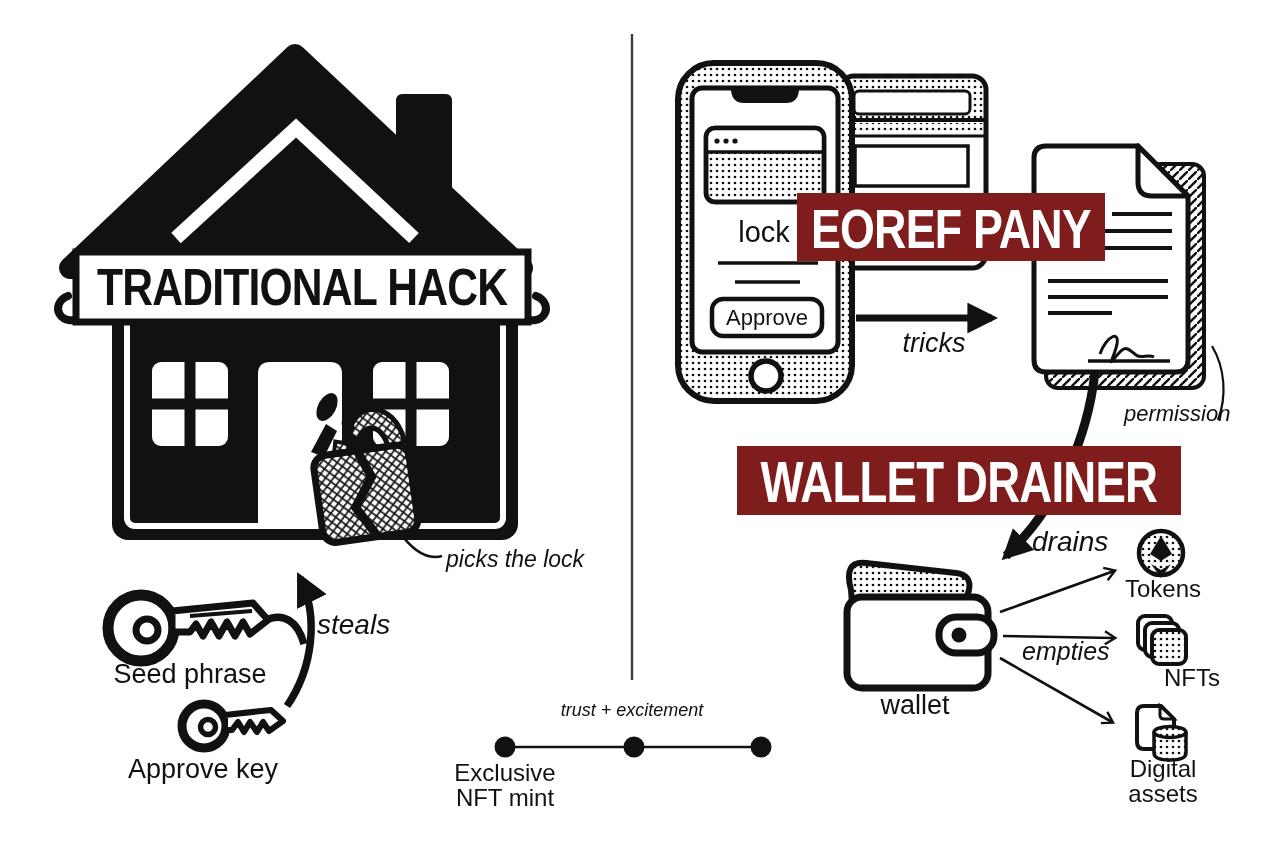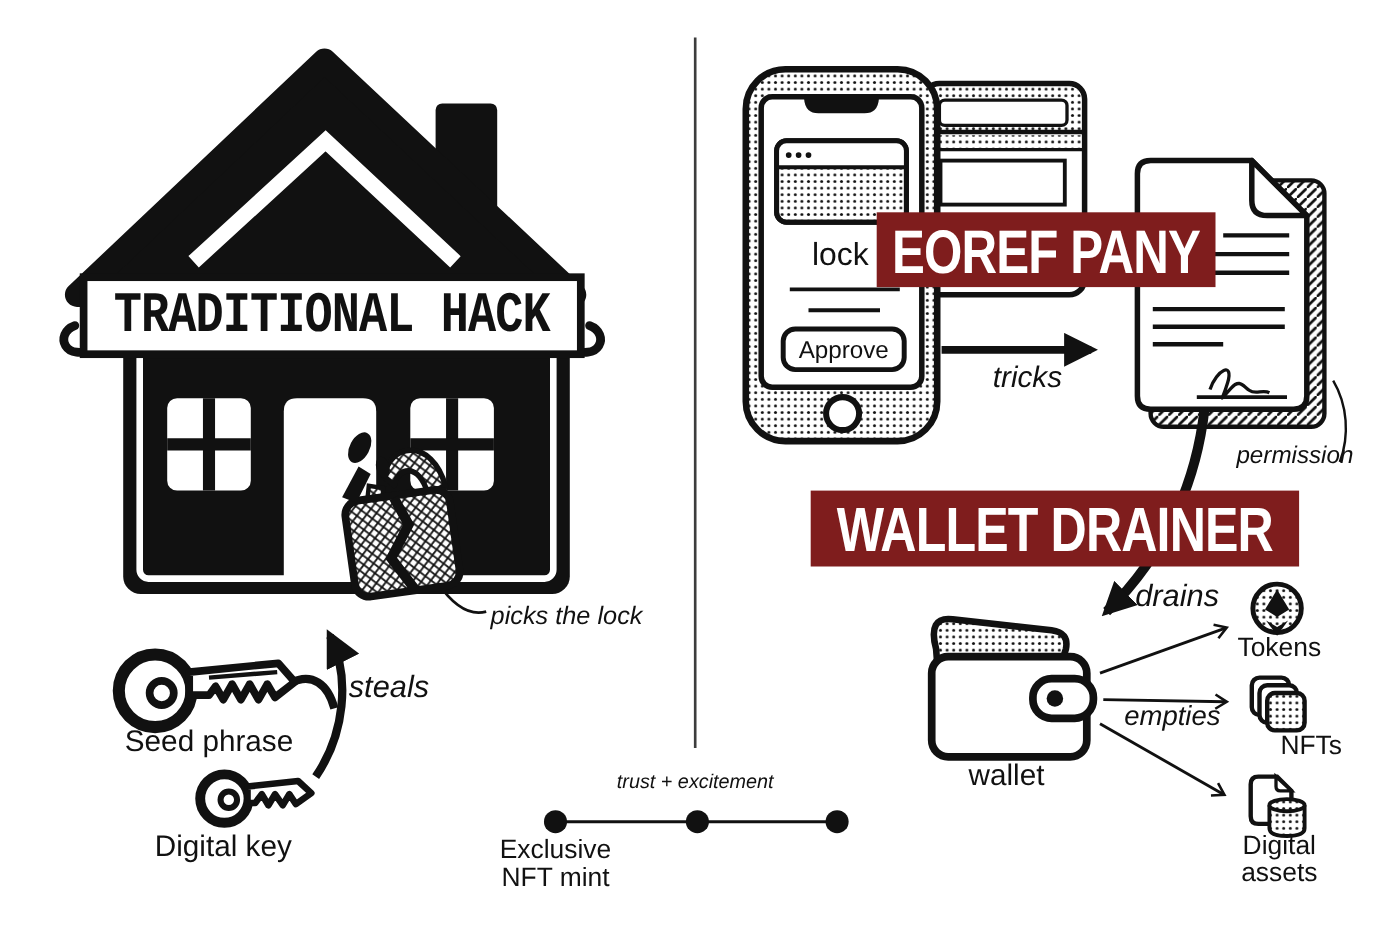--- a/index.html
+++ b/index.html
@@ -188,28 +188,28 @@
     </g>
 
     <g>
       <line x1="505" y1="747" x2="761" y2="747" stroke="#111" stroke-width="2.6"></line>
       <circle cx="505" cy="747" r="10.5" fill="#111"></circle>
       <circle cx="634" cy="747" r="10.5" fill="#111"></circle>
       <circle cx="761" cy="747" r="10.5" fill="#111"></circle>
     </g>
   </svg>
 
-  <div class="ribbon-text" style="left:76px;top:252px;width:452px;height:70px;font-family:Liberation Mono, monospace;">
+  <div class="ribbon-text" style="left:76px;top:252px;width:452px;height:70px;">
     <span style="font-size:52px;">TRADITIONAL HACK</span>
   </div>
 
   <div class="lbl it" style="left:446px;top:547px;font-size:23px;">picks the lock</div>
   <div class="lbl it" style="left:317px;top:610px;font-size:28px;">steals</div>
   <div class="lbl ctr" style="left:190px;top:660px;font-size:27px;">Seed phrase</div>
-  <div class="lbl ctr" style="left:203px;top:755px;font-size:27px;">Digital key</div>
+  <div class="lbl ctr" style="left:203px;top:755px;font-size:27px;">Approve key</div>
 
   <div class="lbl ctr" style="left:764px;top:217px;font-size:29px;">lock</div>
   <div class="lbl ctr" style="left:767px;top:306px;font-size:22px;">Approve</div>
 
   <div class="blackbanner" style="left:797px;top:193px;width:308px;height:68px;">
     <span style="font-size:56px;">EOREF PANY</span>
   </div>
 
   <div class="lbl it ctr" style="left:934px;top:329px;font-size:27px;">tricks</div>
   <div class="lbl it" style="left:1124px;top:402px;font-size:22px;">permission</div>

